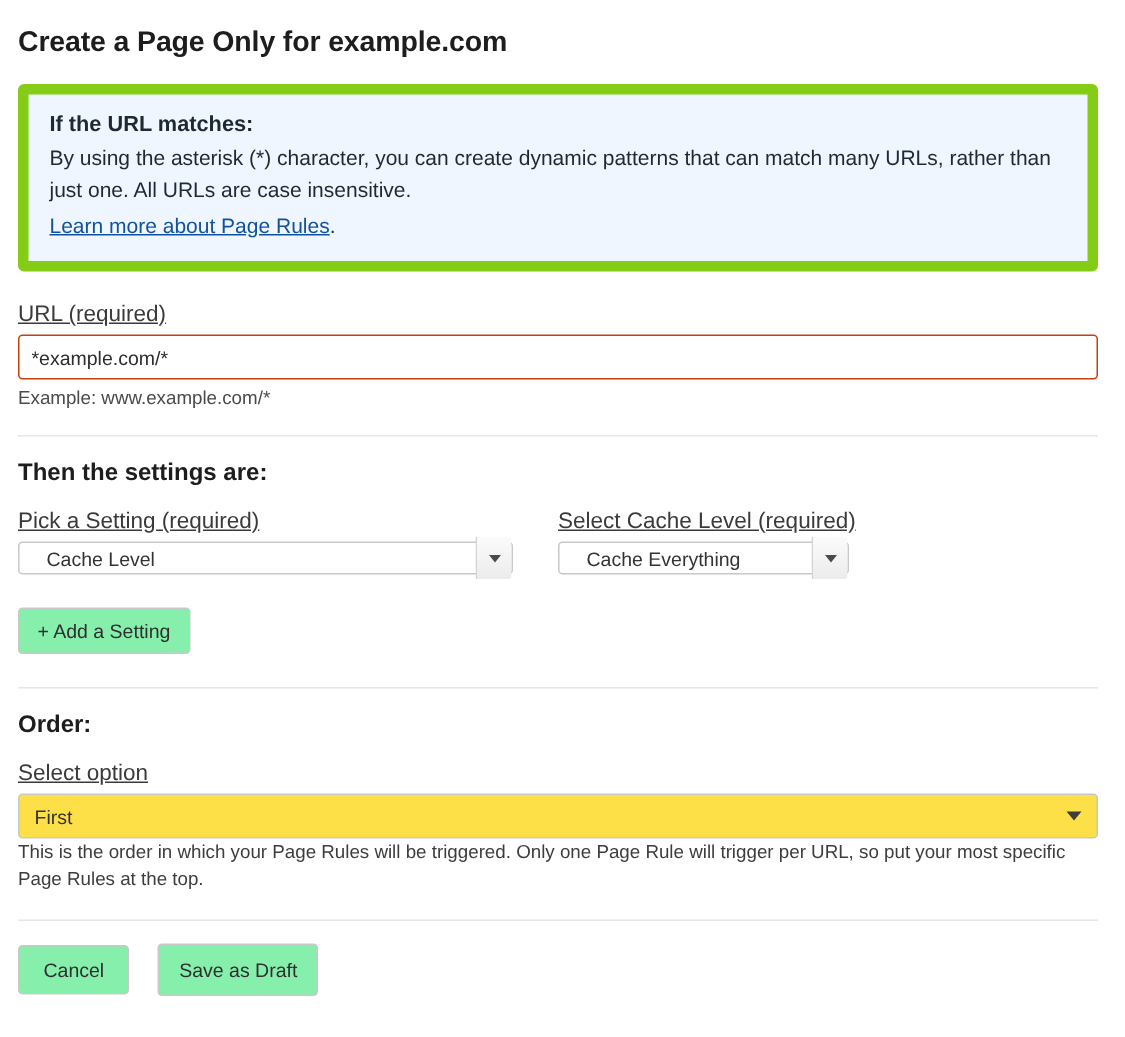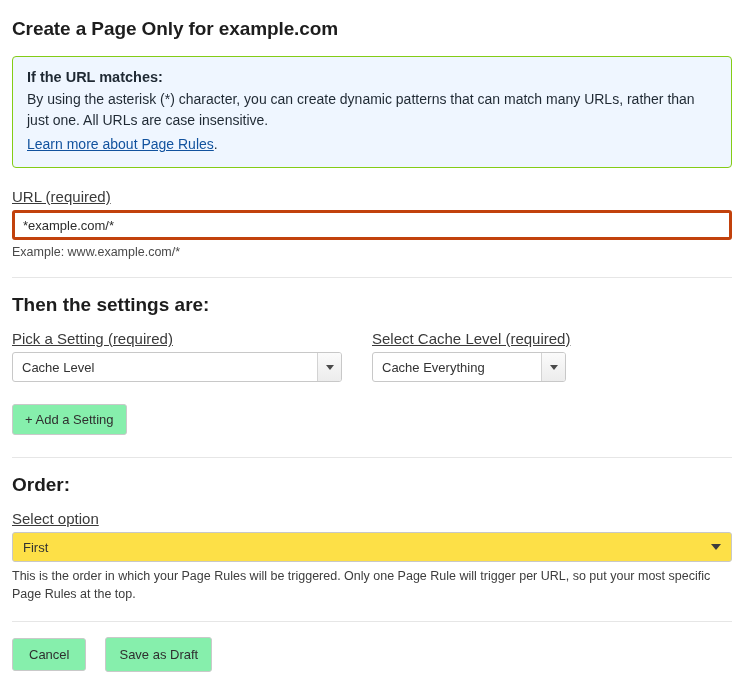--- a/index.html
+++ b/index.html
@@ -24,21 +24,21 @@
   .page-title {
     font-size: 19px;
     font-weight: bold;
     color: #1d1d1d;
     margin: 8px 0 16px 0;
     letter-spacing: -0.1px;
   }
   
   .callout {
     background: #eff6ff;
-    border: 1px solid #84cc16;
+    border: 7px solid #84cc16;
     border-radius: 4px;
     padding: 12px 14px 14px 14px;
     margin-bottom: 20px;
   }
   .callout-title {
     font-weight: bold;
     font-size: 14.5px;
     color: #1f2933;
     margin-bottom: 4px;
   }
@@ -65,63 +65,63 @@
   }
   .hint {
     font-size: 12.5px;
     color: #4a4a4a;
     margin-top: 5px;
   }
   input.text-input {
     width: 100%;
     box-sizing: border-box;
     height: 30px;
-    border: 3px solid #c2410c;
+    border: 1px solid #c2410c;
     border-radius: 3px;
     padding: 12px 8px;
     font-size: 13px;
     font-family: "Liberation Sans", sans-serif;
     color: #2c2c2c;
     background: #fff;
     outline: none;
   }
   .divider {
     border: 0;
     border-top: 1px solid #e6e6e6;
     margin: 18px 0 0 0;
   }
   .section-title {
-    font-size: 19px;
+    font-size: 16px;
     font-weight: bold;
     color: #1d1d1d;
     margin: 16px 0 14px 0;
   }
   .row {
     display: flex;
     align-items: flex-start;
   }
   .col-setting { width: 345px; }
   .col-cache   { width: 200px; margin-left: 15px; }
 
   
   .select-wrap {
     position: relative;
     display: inline-block;
   }
   .select-box {
     box-sizing: border-box;
-    height: 30px;
+    height: 22px;
     border: 1px solid #c8c8c8;
     border-radius: 3px;
     background: #fff;
     display: flex;
     align-items: center;
     font-size: 13px;
     color: #333;
-    padding: 0 0 0 9px;
+    padding: 0 0 0 18px;
     cursor: pointer;
     user-select: none;
   }
   .select-box .val { flex: 1; white-space: nowrap; overflow: hidden; }
   .arrow-btn {
     width: 23px;
     height: 28px;
     border-left: 1px solid #d3d3d3;
     background: linear-gradient(#fbfbfb, #ececec);
     display: flex;
@@ -169,21 +169,20 @@
   .order-caret {
     width: 0; height: 0;
     border-left: 5px solid transparent;
     border-right: 5px solid transparent;
     border-top: 6px solid #3d3d3d;
   }
   .order-hint {
     font-size: 12.5px;
     line-height: 18px;
     color: #3d3d3d;
-    margin-top: 5px;
   }
   .footer {
     display: flex;
     align-items: center;
     gap: 19px;
     margin-top: 15px;
   }
   .btn-primary {
     background: #2f7ef0;
     border: 1px solid #2f7ef0;

